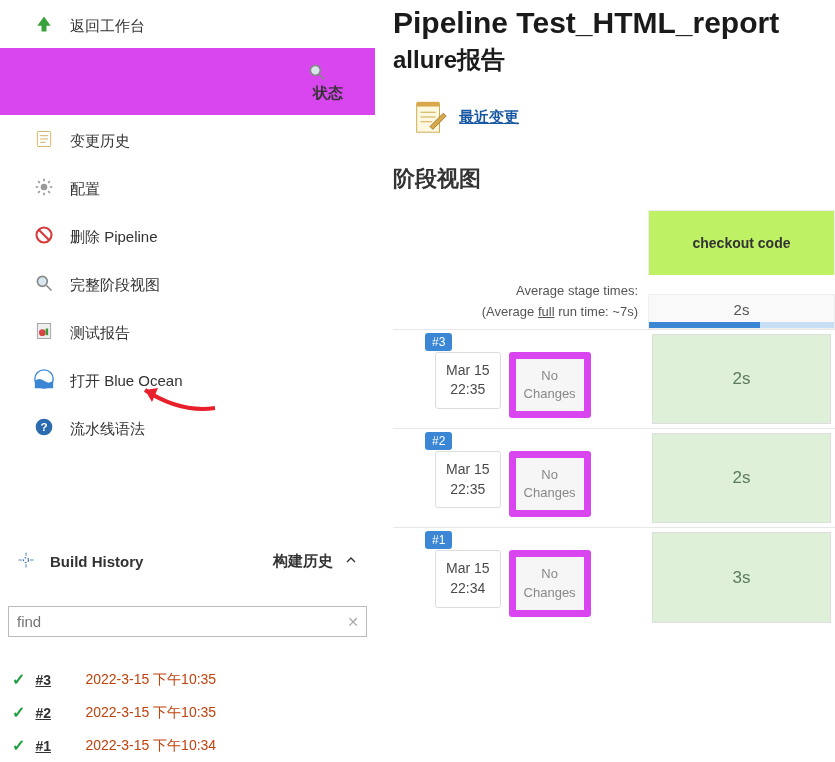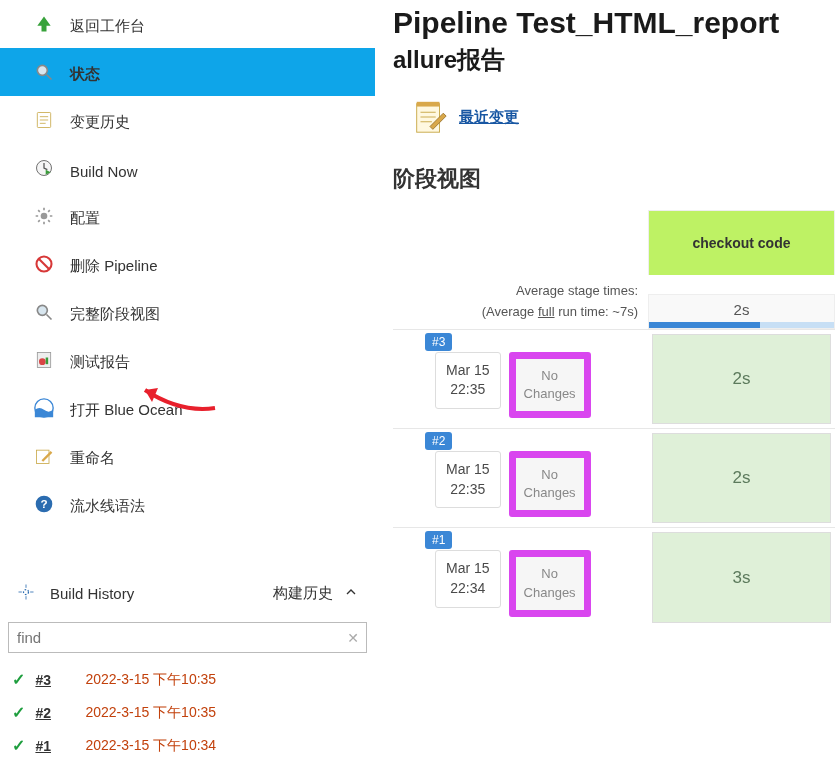--- a/index.html
+++ b/index.html
@@ -21,22 +21,23 @@
     .nav-list { list-style: none; }
     .nav-item {
       display: flex;
       align-items: flex-end;
       padding: 12px 32px;
       cursor: pointer;
       font-size: 15px;
       color: #333;
     }
     .nav-item.active {
-      background: #0ea5e9;
-      font-weight: bold;
+      background: #d946ef;
+      font-weight: bold;
+      flex-direction: column;
     }
     .nav-icon {
       width: 24px;
       height: 24px;
       margin-right: 14px;
       display: flex;
       align-items: center;
       justify-content: center;
       flex-shrink: 0;
     }
@@ -47,28 +48,28 @@
       width: 90px;
       height: 40px;
       pointer-events: none;
       z-index: 10;
     }
     .build-history-header {
       margin-top: auto;
       display: flex;
       align-items: center;
       padding: 12px 16px;
-      font-weight: normal;
+      font-weight: bold;
       font-size: 15px;
       color: #333;
     }
     .build-history-header .spacer { flex: 1; }
     .bh-icon { width: 22px; height: 22px; margin-right: 12px; }
     .find-box {
-      margin: 6px 8px;
+      margin: 22px 8px;
       position: relative;
     }
     .find-input {
       width: 100%;
       padding: 6px 28px 6px 8px;
       border: 1px solid #bbb;
       font-size: 15px;
       color: #999;
       outline: none;
     }
@@ -261,30 +262,20 @@
             <line x1="7" y1="8" x2="17" y2="8" stroke="#c9a94a"></line>
             <line x1="7" y1="12" x2="17" y2="12" stroke="#c9a94a"></line>
             <line x1="7" y1="16" x2="14" y2="16" stroke="#c9a94a"></line>
           </svg>
       </span>
       <span>变更历史</span>
     </li>
     <li class="nav-item">
       <span class="nav-icon">
         <svg viewBox="0 0 24 24" width="20" height="20">
-            <circle cx="12" cy="12" r="9" fill="#f5f5f5" stroke="#555"></circle>
-            <path d="M12 6 V12 L16 14" stroke="#555" fill="none" stroke-width="1.5"></path>
-            <path d="M14 14 L20 17 L14 20 Z" fill="#3a9b3a"></path>
-          </svg>
-      </span>
-      <span>Build Now</span>
-    </li>
-    <li class="nav-item">
-      <span class="nav-icon">
-        <svg viewBox="0 0 24 24" width="20" height="20">
             <circle cx="12" cy="12" r="4" fill="#999"></circle>
             <path d="M12 2 V5 M12 19 V22 M2 12 H5 M19 12 H22 M5 5 L7 7 M17 17 L19 19 M5 19 L7 17 M17 7 L19 5" stroke="#999" stroke-width="2"></path>
           </svg>
       </span>
       <span>配置</span>
     </li>
     <li class="nav-item">
       <span class="nav-icon">
         <svg viewBox="0 0 24 24" width="20" height="20">
             <circle cx="12" cy="12" r="9" stroke="#d73838" stroke-width="2.5" fill="none"></circle>
@@ -313,29 +304,20 @@
       <span>测试报告</span>
     </li>
     <li class="nav-item">
       <span class="nav-icon">
         <svg viewBox="0 0 24 24" width="22" height="22">
             <circle cx="12" cy="12" r="10" fill="#fff" stroke="#3b87d6" stroke-width="1.5"></circle>
             <path d="M2 14 Q7 10 12 14 T22 14 V22 H2 Z" fill="#3b87d6"></path>
           </svg>
       </span>
       <span>打开 Blue Ocean</span>
-    </li>
-    <li class="nav-item">
-      <span class="nav-icon">
-        <svg viewBox="0 0 24 24" width="20" height="20">
-            <rect x="3" y="5" width="15" height="16" fill="#fff" stroke="#c9a94a"></rect>
-            <path d="M9 17 L20 6 L22 8 L11 19 Z" fill="#d9a84a"></path>
-          </svg>
-      </span>
-      <span>重命名</span>
     </li>
     <li class="nav-item">
       <span class="nav-icon">
         <svg viewBox="0 0 24 24" width="20" height="20">
             <circle cx="12" cy="12" r="10" fill="#2b6cb0"></circle>
             <text x="12" y="17" text-anchor="middle" fill="#fff" font-size="14" font-weight="bold">?</text>
           </svg>
       </span>
       <span>流水线语法</span>
     </li>

